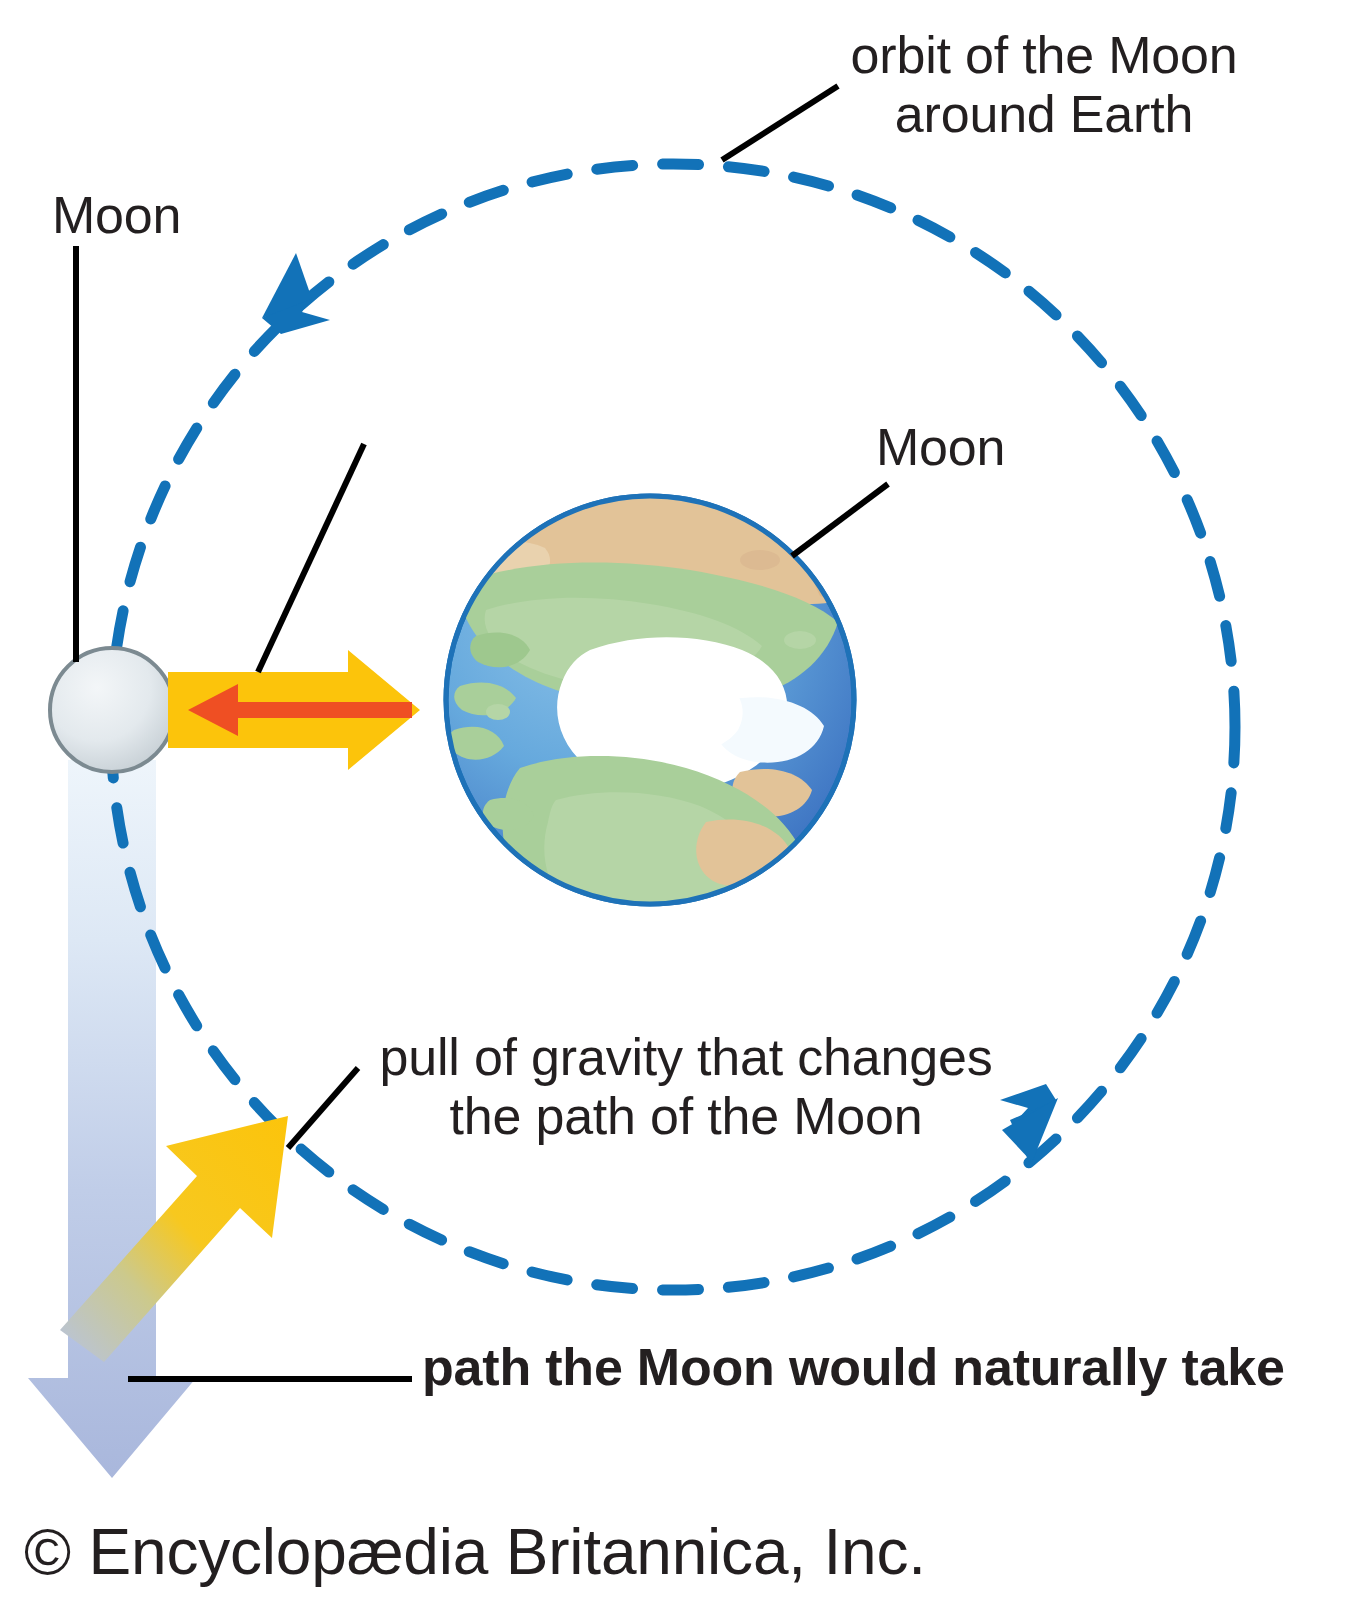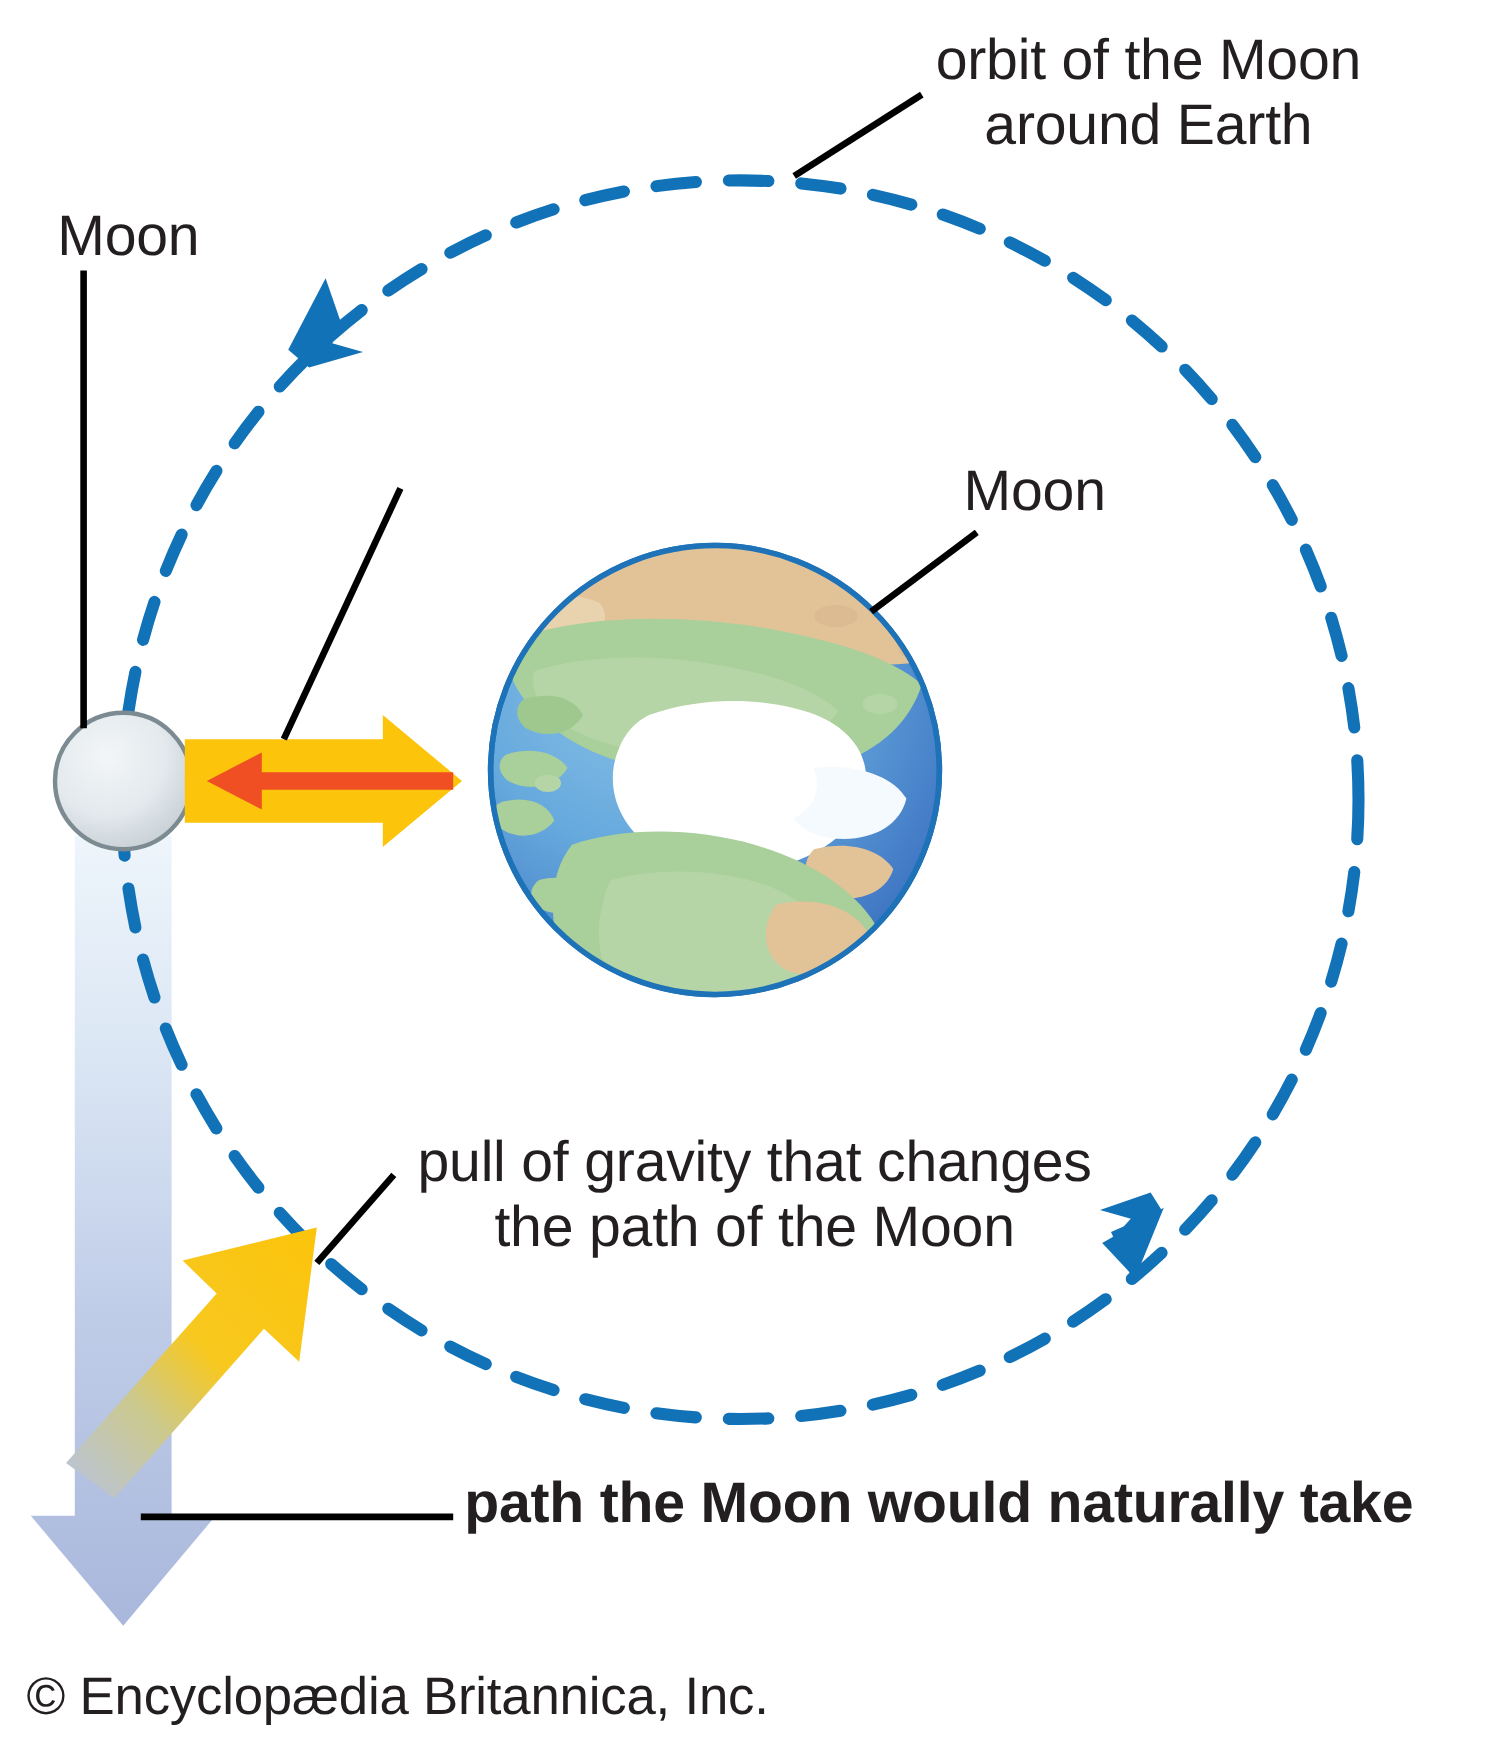--- a/index.html
+++ b/index.html
@@ -41,21 +41,21 @@
   }
   .label.center { text-align: center; }
   .label.left   { text-align: left; }
 
   #label-orbit      { top: 26px;   left: 826px;  width: 436px; text-align: center; }
   #label-moon       { top: 186px;  left: 52px;   width: 180px; text-align: left; }
   #label-pull-both  { top: 328px;  left: 318px;  width: 520px; text-align: center; }
   #label-earth      { top: 418px;  left: 876px;  width: 200px; text-align: left; }
   #label-gravity    { top: 1004px;  left: 346px;  width: 680px; text-align: center; margin-top: 24px; }
   #label-path       { top: 1338px; left: 422px;  width: 870px; text-align: left; font-weight: bold; }
-  #label-credit     { top: 1516px; left: 24px;   width: 700px; text-align: left; font-size: 48px; }
+  #label-credit     { top: 1516px; left: 24px;   width: 700px; text-align: left; font-size: 64px; }
 </style>
 </head>
 <body>
 
 <div id="diagram-root">
 
   <svg class="stage" viewBox="0 0 1372 1600">
     <defs>
       <radialGradient id="moonGrad" cx="38%" cy="32%" r="78%">
         <stop offset="0%" stop-color="#f3f6f8"></stop>

